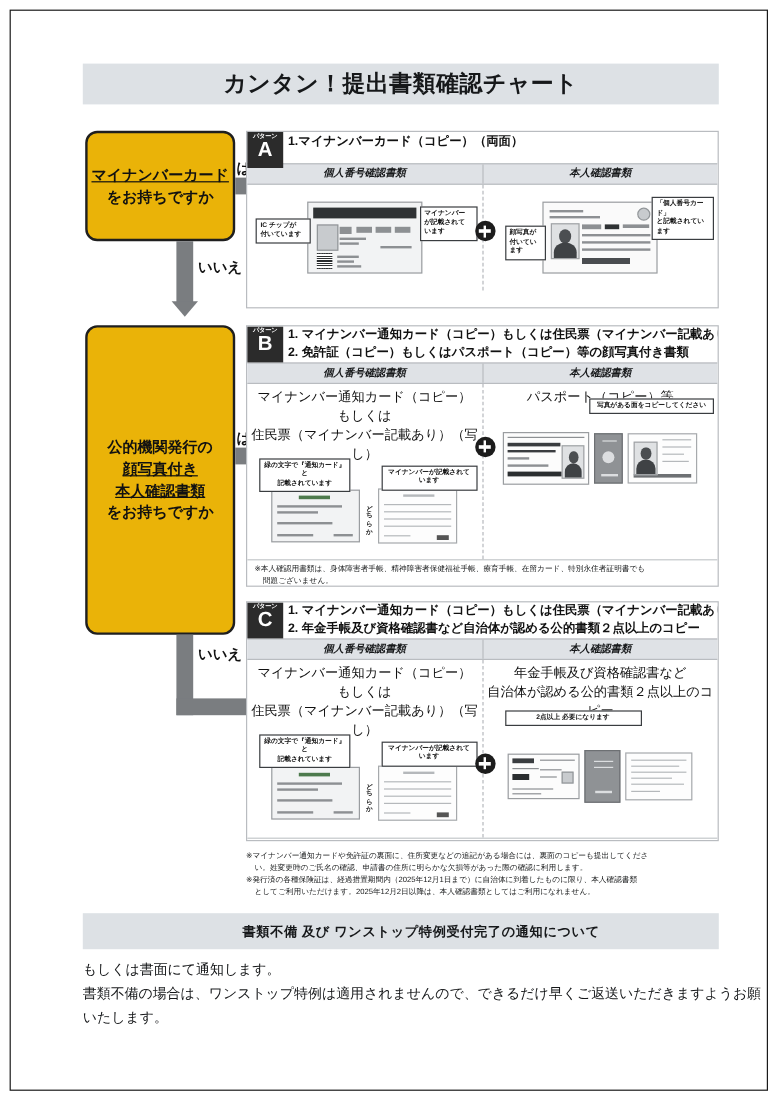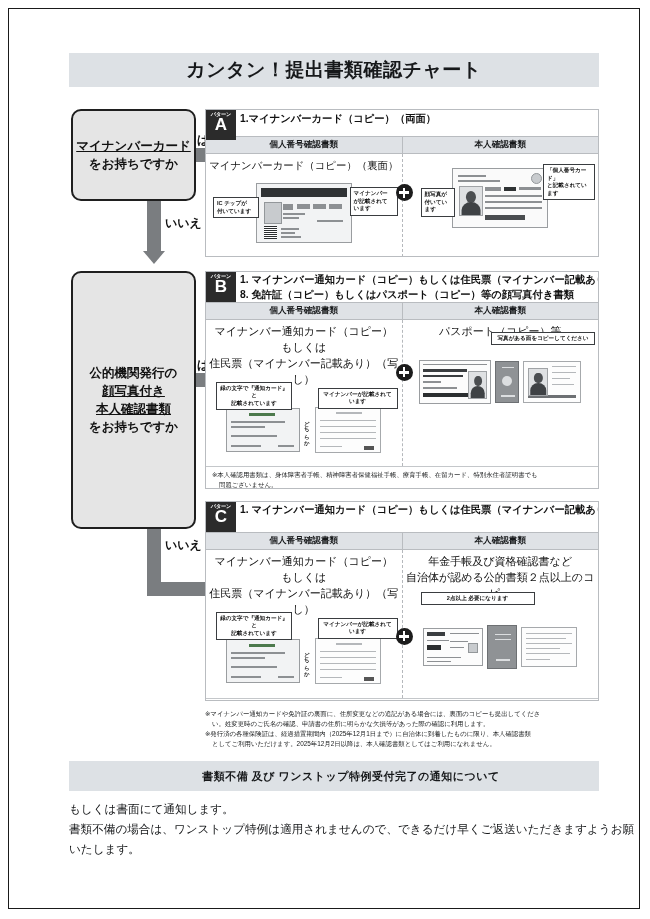--- a/index.html
+++ b/index.html
@@ -19,21 +19,21 @@
   }
   .banner .txt{
     font-size:19px;font-weight:bold;letter-spacing:.5px;color:#16181a;
   }
   #chart-title{left:60px;top:44px;width:530px;height:34px;}
   #notice-title{left:60px;top:752px;width:530px;height:30px;}
   #notice-title .txt{font-size:11px;margin-left:34px;}
 
   
   .flowbox{
-    position:absolute;border:2px solid #1f1f1f;border-radius:10px;background:#e5e5e5;
+    position:absolute;border:2px solid #1f1f1f;border-radius:10px;background:#eab308;
     box-sizing:border-box;display:flex;flex-direction:column;align-items:center;justify-content:center;
   }
   .fb-line{font-size:12.5px;font-weight:bold;line-height:1.45;text-align:center;}
   .fb-line.ul{text-decoration:underline;}
   .bullets{margin-top:7px;align-self:flex-start;padding-left:11px;}
   .bl{font-size:12.5px;font-weight:bold;line-height:1.5;text-align:left;}
   .bl.sm{font-size:9px;font-weight:bold;line-height:1.62;}
 
   #box-q1{left:62px;top:100px;width:125px;height:92px;}
   #box-q2{left:62px;top:262px;width:125px;height:258px;}
@@ -56,21 +56,21 @@
     display:flex;flex-direction:column;align-items:center;justify-content:flex-start;padding-top:1px;box-sizing:border-box;
   }
   .p-badge .kana{font-size:5.2px;line-height:6px;letter-spacing:-.2px;font-weight:bold;}
   .p-badge .ltr{font-size:17px;line-height:16px;font-weight:bold;font-family:"Liberation Sans",sans-serif;}
   .p-title{
     margin-left:34px;padding-top:2px;font-size:10.3px;font-weight:bold;line-height:1.35;
     white-space:nowrap;overflow:hidden;
   }
   .p-title.two{padding-top:1px;}
 
-  .colhead{display:flex;background:#dfe2e6;border-top:1px solid #b9bcc0;border-bottom:1px solid #b9bcc0;}
+  .colhead{display:flex;background:#dfe2e6;border-top:1px solid #b9bcc0;border-bottom:1px solid #b9bcc0;font-style:italic;}
   .colhead > div{flex:1;text-align:center;font-size:8.6px;font-weight:bold;padding:2px 0;color:#17191b;}
   .colhead > div:first-child{border-right:1px solid #b9bcc0;}
 
   .colbody{display:flex;}
   .colbody > .cell{flex:1;box-sizing:border-box;padding:4px 2px 2px;}
   .colbody > .cell:first-child{border-right:1px dashed #b5b8bc;}
   .cell-title{font-size:10.4px;text-align:center;line-height:1.45;}
   .cell-title.sm{font-size:11px;}
 
   
@@ -172,21 +172,20 @@
         <span class="ltr">A</span>
       </div>
       <div class="p-title">1.マイナンバーカード（コピー）（両面）</div>
     </div>
     <div class="colhead">
       <div>個人番号確認書類</div>
       <div>本人確認書類</div>
     </div>
     <div class="colbody">
       <div class="cell">
-        <div class="cell-title">マイナンバーカード（コピー）（裏面）</div>
         <div class="imgrow" style="height:72px;">
 
           <div class="card" style="width:96px;height:60px;">
             <div class="bar" style="left:4px;top:4px;right:4px;height:9px;"></div>
             <div class="blk" style="left:7px;top:18px;width:16px;height:20px;"></div>
             <div class="qr" style="left:7px;top:42px;width:13px;height:13px;"></div>
             <div class="ln" style="left:26px;top:20px;width:10px;height:6px;"></div>
             <div class="ln" style="left:40px;top:20px;width:13px;height:5px;"></div>
             <div class="ln" style="left:56px;top:20px;width:13px;height:5px;"></div>
             <div class="ln" style="left:72px;top:20px;width:13px;height:5px;"></div>
@@ -232,21 +231,21 @@
     </div>
   </div>
 
   <div class="panel" id="panel-b" style="left:196px;top:262px;width:394px;height:218px;">
     <div class="p-head" style="height:30px;">
       <div class="p-badge">
         <span class="kana">パターン</span>
         <span class="ltr">B</span>
       </div>
       <div class="p-title two">1. マイナンバー通知カード（コピー）もしくは住民票（マイナンバー記載あり）（写し）</div>
-      <div class="p-title two">8. 免許証（コピー）もしくはパスポート（コピー）等の顔写真付き書類</div>
+      <div class="p-title two">2. 免許証（コピー）もしくはパスポート（コピー）等の顔写真付き書類</div>
     </div>
     <div class="colhead">
       <div>個人番号確認書類</div>
       <div>本人確認書類</div>
     </div>
     <div class="colbody">
       <div class="cell">
         <div class="cell-title sm">マイナンバー通知カード（コピー） もしくは</div>
         <div class="cell-title sm">住民票（マイナンバー記載あり）（写し）</div>
         <div class="imgrow" style="height:56px;padding-top:14px;">
@@ -316,20 +315,21 @@
     </div>
   </div>
 
   <div class="panel" id="panel-c" style="left:196px;top:492px;width:394px;height:200px;">
     <div class="p-head" style="height:30px;">
       <div class="p-badge">
         <span class="kana">パターン</span>
         <span class="ltr">C</span>
       </div>
       <div class="p-title two">1. マイナンバー通知カード（コピー）もしくは住民票（マイナンバー記載あり）（写し）</div>
+      <div class="p-title two">2. 年金手帳及び資格確認書など自治体が認める公的書類２点以上のコピー</div>
     </div>
     <div class="colhead">
       <div>個人番号確認書類</div>
       <div>本人確認書類</div>
     </div>
     <div class="colbody">
       <div class="cell">
         <div class="cell-title sm">マイナンバー通知カード（コピー） もしくは</div>
         <div class="cell-title sm">住民票（マイナンバー記載あり）（写し）</div>
         <div class="imgrow" style="height:58px;padding-top:14px;">

